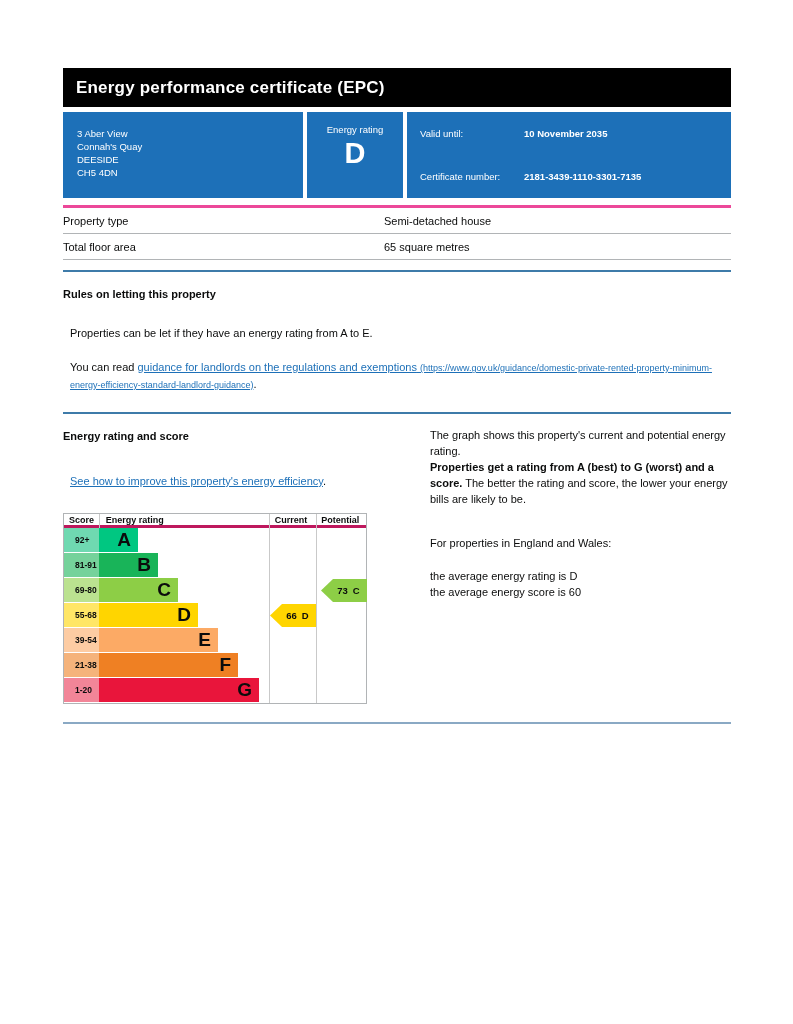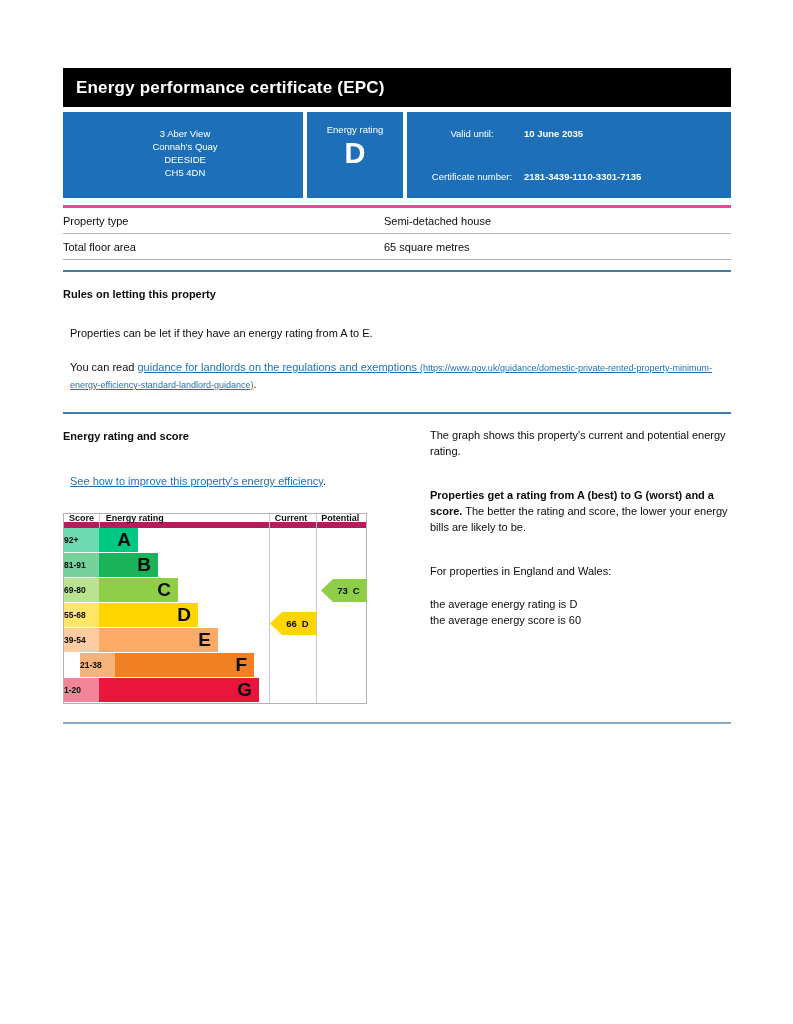--- a/index.html
+++ b/index.html
@@ -10,21 +10,21 @@
   }
   .content { width:668px; margin-left:63px; }
 
   
   .masthead { margin-top:68px; height:39px; background:#000; color:#fff;
     display:flex; align-items:center; }
   .masthead h1 { font-size:17px; font-weight:bold; margin:0 16px 0 13px; letter-spacing:0.2px; }
 
   
   .summary { display:flex; gap:4px; margin-top:5px; height:86px; }
-  .box { background:#1d70b8; color:#fff;text-align:center; }
+  .box { background:#1d70b8; color:#fff; }
   .address-box { width:240px; padding:15px 10px 0 14px; font-size:9.5px; line-height:13px; }
   .rating-box { width:96px; text-align:center; }
   .rating-label { font-size:9.5px; margin-top:12px; }
   .rating-value { font-size:29px; font-weight:bold; line-height:30px; margin-top:3px; }
   .right-stack { flex:1; display:flex; flex-direction:column; }
   .info-box { flex:1; display:flex; align-items:center; font-size:9.5px; }
   .info-label { margin-left:13px; width:104px; }
   .info-value { font-weight:bold; }
 
   
@@ -46,38 +46,38 @@
   a.link { color:#1d70b8; text-decoration:underline; }
   .small-url { font-size:9px; }
 
   
   .two-col { display:flex; }
   .col-left { width:330px; }
   .col-right { width:308px; margin-left:30px; }
   .col-left .intro { margin-top:21px; width:302px; }
   .improve-line { margin-top:27px; width:302px; }
   .col-right .graph-intro { margin-top:13px; }
-  .col-right .explain { margin-top:28px; }
+  .col-right .explain { }
   .col-right .region { margin-top:28px; }
   .col-right .avg { margin-top:17px; }
   .col-right .avg2 { margin-top:0; }
   strong { font-weight:bold; }
 
   
   .epc-chart { position:relative; margin-top:24px; width:304px; height:191px;
     border:1px solid #b1b4b6; background:#fff; }
-  .epc-head { display:flex; height:14px; border-bottom:6px solid #be185d;
+  .epc-head { display:flex; height:14px; border-bottom:3px solid #be185d;
     font-size:9px; font-weight:bold; align-items:center; }
   .h-score { width:35px; text-align:center; }
   .h-rating { width:170px; padding-left:7px; }
   .h-current { width:47px; text-align:center; }
   .h-potential { width:52px; text-align:center; }
   .epc-row { display:flex; height:25px; }
   .epc-score { width:35px; height:24px; font-size:8.5px; font-weight:bold;
-    line-height:24px; padding-left:0; }
+    line-height:24px; padding-left:11px; }
   .epc-bar { height:24px; display:flex; justify-content:flex-end; align-items:center;
     padding-right:7px; }
   .epc-letter { font-size:19px; font-weight:bold; line-height:22px; }
   .epc-colline { position:absolute; top:0; bottom:0; width:1px; background:#c9c9c9; z-index:1; }
   .epc-colline.l1 { left:205px; }
   .epc-colline.l2 { left:252px; }
   .epc-colline-short { position:absolute; top:0; height:14px; width:1px; background:#c9c9c9; left:35px; }
   .epc-arrow { position:absolute; width:46px; height:23px; z-index:2;
     clip-path:polygon(0 50%, 12px 0, 100% 0, 100% 100%, 12px 100%);
     display:flex; align-items:center; justify-content:center; gap:5px;
@@ -101,21 +101,21 @@
       <div>DEESIDE</div>
       <div>CH5 4DN</div>
     </div>
     <div class="box rating-box" style="background: rgb(29, 112, 184);">
       <div class="rating-label">Energy rating</div>
       <div class="rating-value">D</div>
     </div>
     <div class="right-stack">
       <div class="box info-box" style="background: rgb(29, 112, 184);">
         <span class="info-label">Valid until:</span>
-        <span class="info-value">10 June 2035</span>
+        <span class="info-value">10 November 2035</span>
       </div>
       <div class="box info-box" style="background: rgb(29, 112, 184);">
         <span class="info-label">Certificate number:</span>
         <span class="info-value">2181-3439-1110-3301-7135</span>
       </div>
     </div>
   </div>
 
   <div class="facts">
     <div class="facts-row">
@@ -175,36 +175,36 @@
                 <span class="epc-letter">D</span>
               </div>
             </div>
             <div class="epc-row">
               <div class="epc-score" style="background: rgb(253, 204, 163);">39-54</div>
               <div class="epc-bar" style="width: 119px; background: rgb(252, 170, 101);">
                 <span class="epc-letter">E</span>
               </div>
             </div>
             <div class="epc-row">
-              <div class="epc-score" style="background: rgb(245, 179, 123); margin-left: 16px;">21-38</div>
+              <div class="epc-score" style="background: rgb(245, 179, 123);">21-38</div>
               <div class="epc-bar" style="width: 139px; background: rgb(239, 128, 35);">
                 <span class="epc-letter">F</span>
               </div>
             </div>
             <div class="epc-row">
               <div class="epc-score" style="background: rgb(242, 133, 152);">1-20</div>
               <div class="epc-bar" style="width: 160px; background: rgb(233, 21, 59);">
                 <span class="epc-letter">G</span>
               </div>
             </div>
           </div>
         <div class="epc-colline l1"></div>
         <div class="epc-colline l2"></div>
         <div class="epc-colline-short"></div>
-        <div class="epc-arrow epc-arrow-current" style="background: rgb(255, 213, 0); top: 98px;">
+        <div class="epc-arrow epc-arrow-current" style="background: rgb(255, 213, 0); top: 90px;">
           <span>66</span>
             <span>D</span>
         </div>
         <div class="epc-arrow epc-arrow-potential" style="background: rgb(141, 206, 70); top: 65px;">
           <span>73</span>
             <span>C</span>
         </div>
       </div>
     </div>
 

